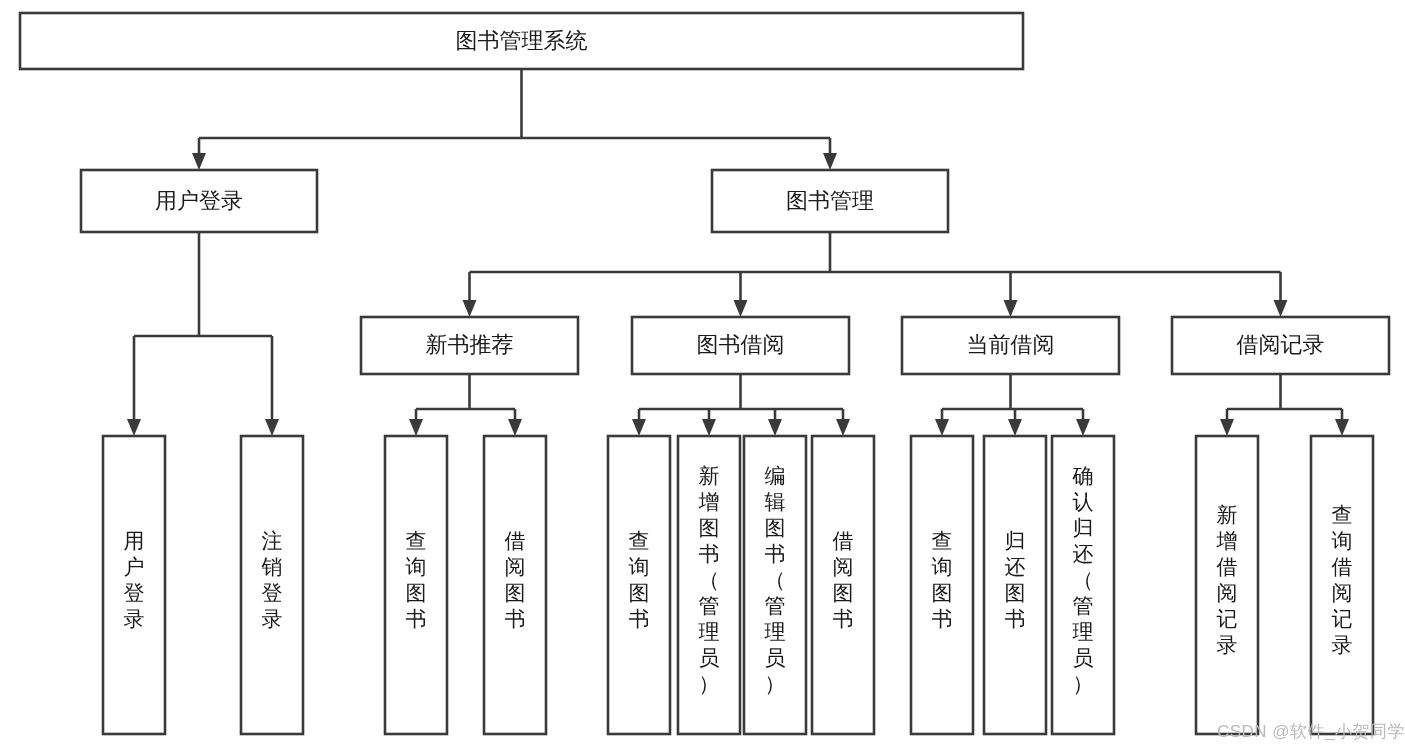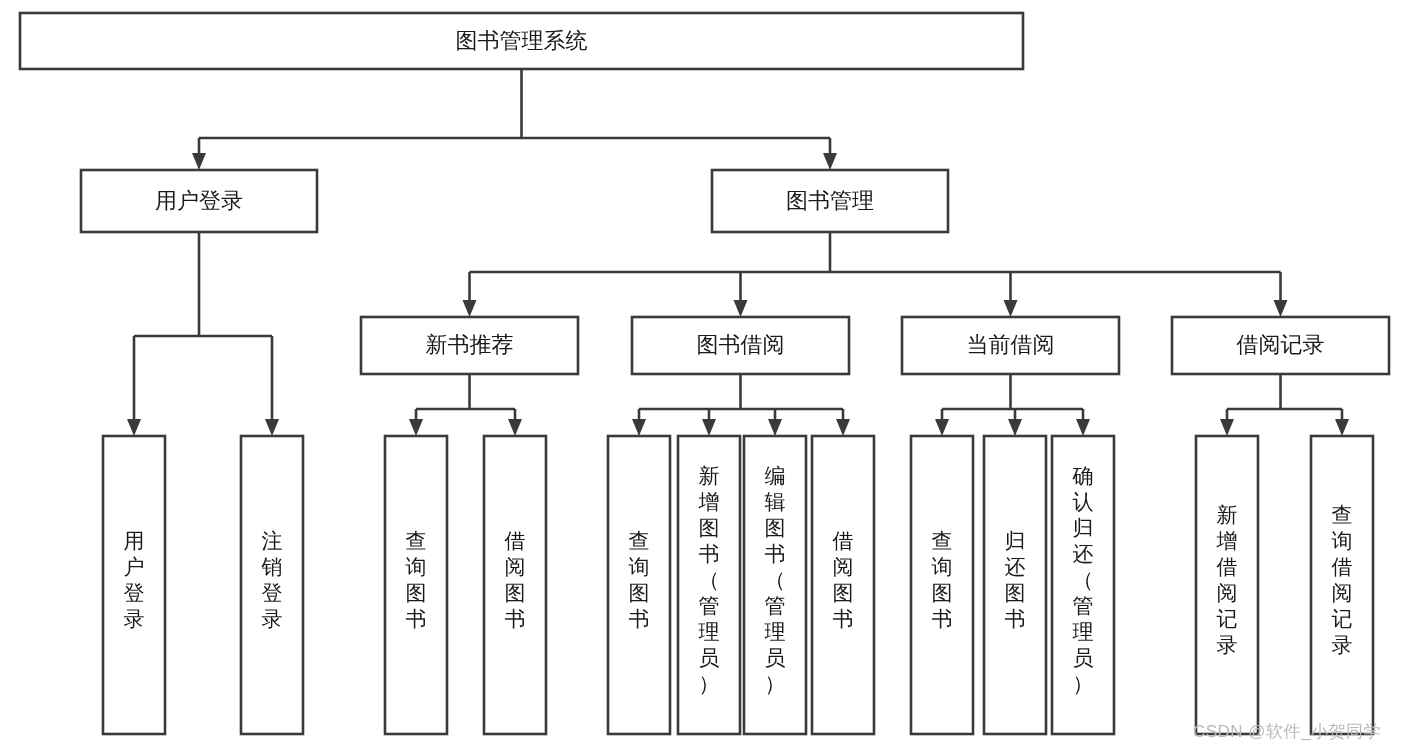--- a/index.html
+++ b/index.html
@@ -50,21 +50,21 @@
     dominant-baseline: middle;
   }
   .node-label-vertical {
     font-family: "Liberation Sans", "DejaVu Sans", sans-serif;
     fill: #1a1a1a;
     font-size: 21px;
     text-anchor: middle;
   }
   .watermark {
     position: absolute;
-    right: 24px;
+    right: 0;
     bottom: 4px;
     font-family: "Liberation Sans", "DejaVu Sans", sans-serif;
     font-size: 17px;
     color: #b9b9b9;
     letter-spacing: 0.5px;
     white-space: nowrap;
     pointer-events: none;
   }
 </style>
 </head>

